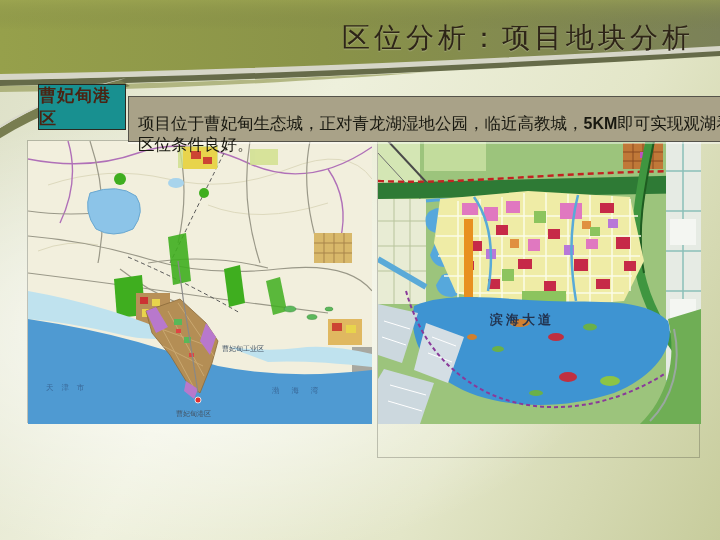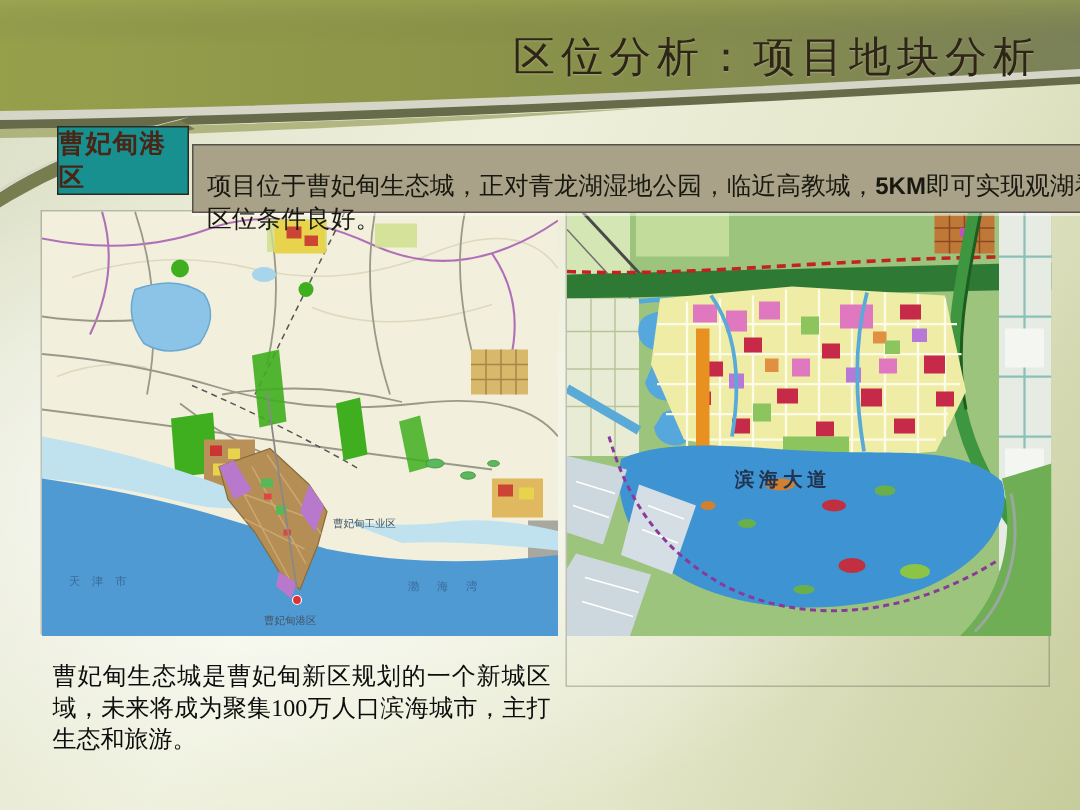--- a/index.html
+++ b/index.html
@@ -318,15 +318,14 @@
 
       <path d="M28,150 C 40,192 62,226 106,250 C 162,278 232,268 288,232" stroke="#8a3a9a" stroke-width="2" stroke-dasharray="4,3" fill="none"></path>
 
       <path d="M290,178 L323,168 L323,283 L262,283 C 288,258 300,220 290,178 Z" fill="#6fae55"></path>
       <path d="M296,188 C 304,224 294,258 272,280" stroke="#9aa8a0" stroke-width="2" fill="none"></path>
 
       <text x="112" y="183" font-size="13" font-weight="bold" fill="#22334f" letter-spacing="3">滨海大道</text>
     </svg>
   </div>
 
-  <div class="caption caption-left">曹妃甸生态城是曹妃甸新区规划的一个新城区域，未来将成为聚集100万人口滨海城市，主打生态和旅游。</div>
 
 </div>
 
 </body></html>

